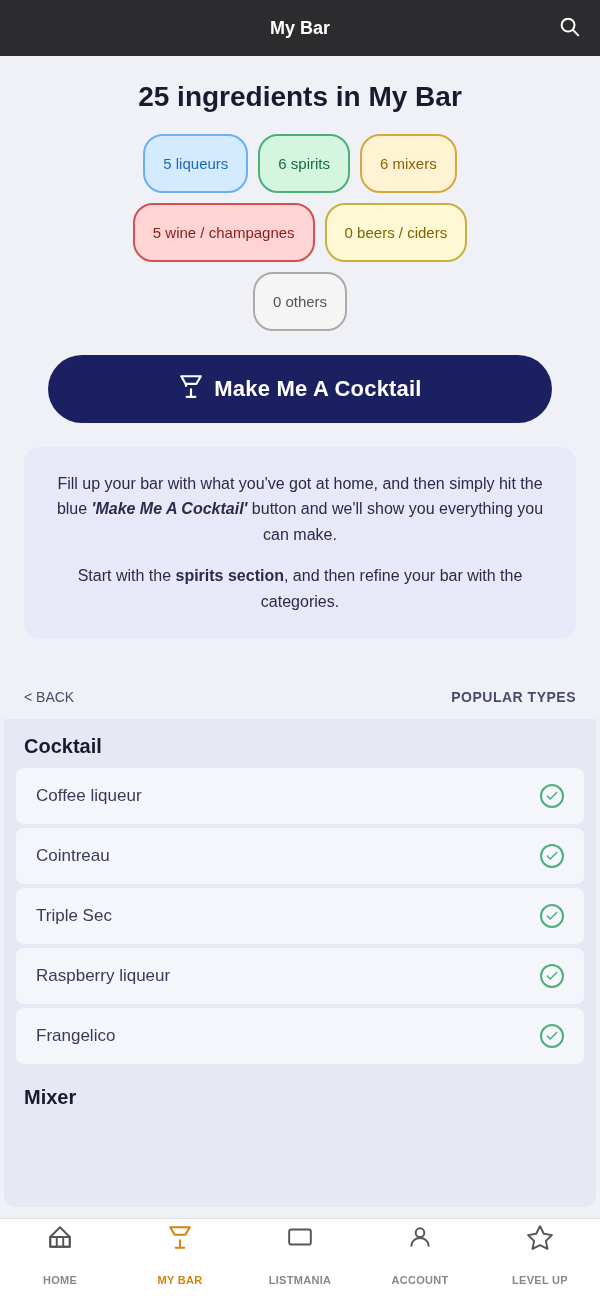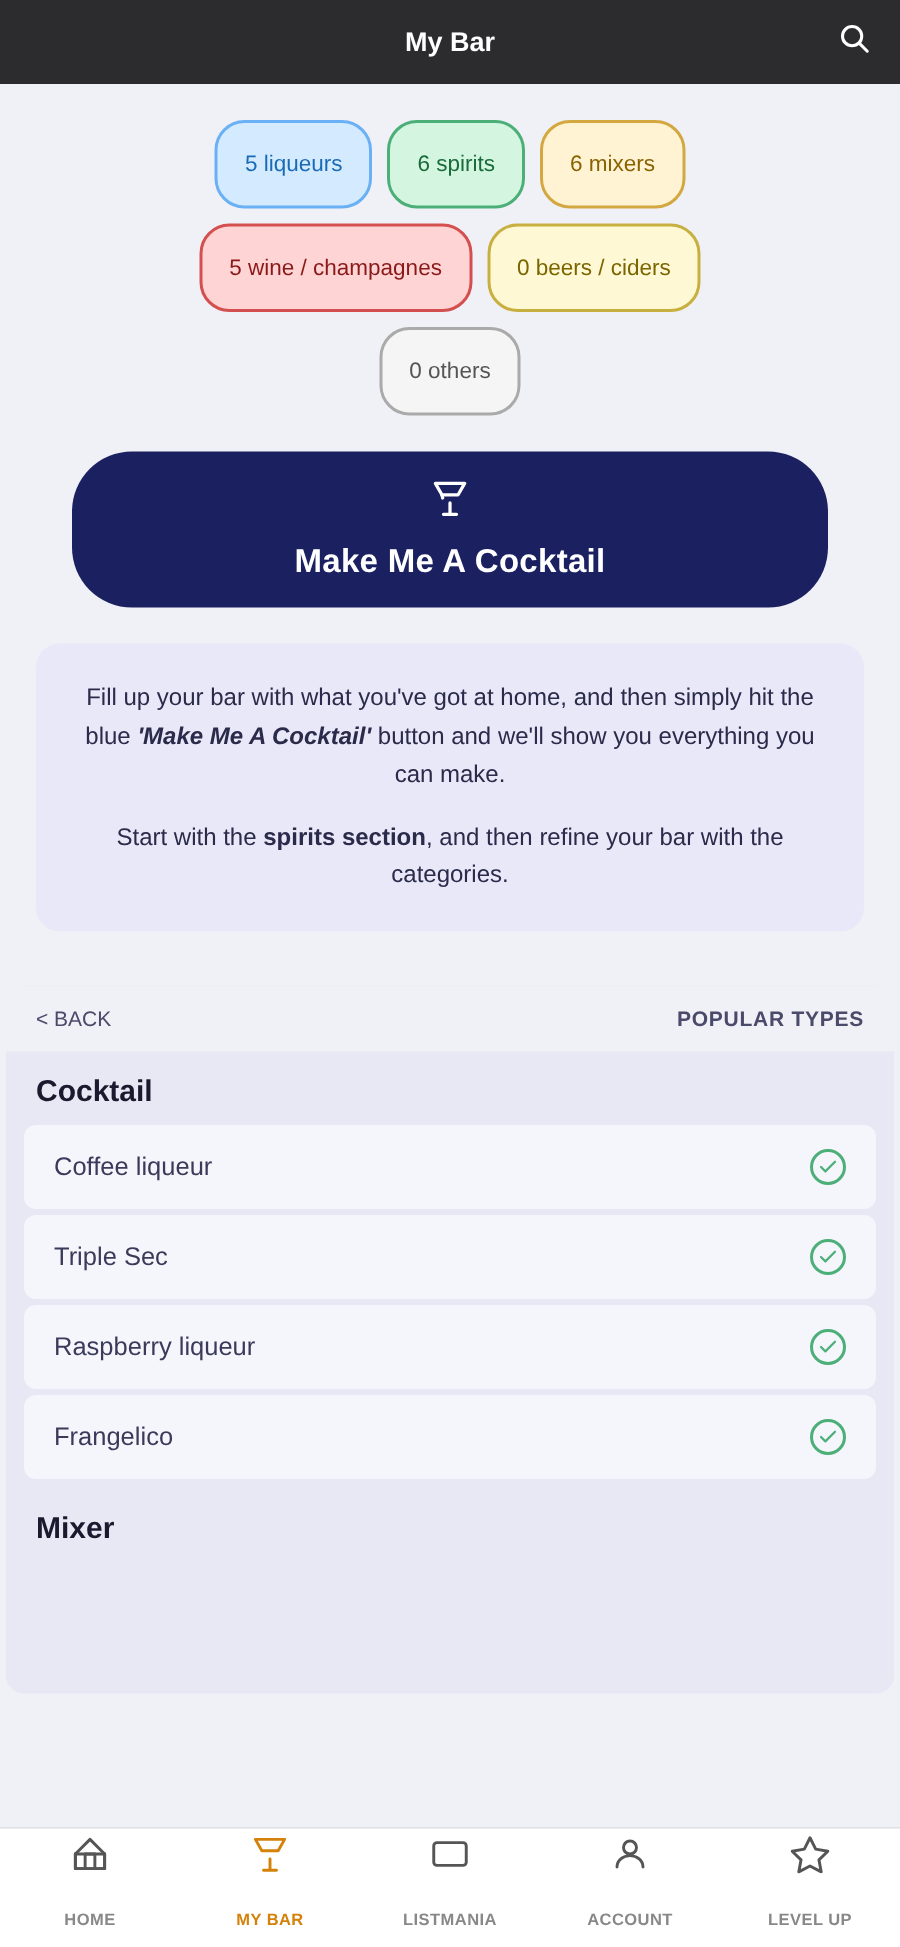--- a/index.html
+++ b/index.html
@@ -113,21 +113,20 @@
       color: white;
       border: none;
       border-radius: 40px;
       padding: 18px 40px;
       font-size: 22px;
       font-weight: 700;
       width: 90%;
       margin: 0 auto 24px;
       cursor: pointer;
       letter-spacing: 0.2px;
-      flex-direction: column;
     }
     .cocktail-icon {
       font-size: 22px;
     }
 
     
     .info-box {
       background: #e8e8f8;
       border-radius: 16px;
       padding: 24px 20px;
@@ -278,20 +277,21 @@
   <span class="header-search">
     <svg width="22" height="22" viewBox="0 0 24 24" fill="none" stroke="white" stroke-width="2.2" stroke-linecap="round" stroke-linejoin="round">
       <circle cx="11" cy="11" r="7"></circle>
       <line x1="16.5" y1="16.5" x2="22" y2="22"></line>
     </svg>
   </span>
 </header>
 
 <div class="main-content">
 
+  <h1 class="ingredients-title">25 ingredients in My Bar</h1>
 
   <div class="tags-container">
     <div class="tags-row">
       <span class="tag-pill tag-liqueurs">5 liqueurs</span>
       <span class="tag-pill tag-spirits">6 spirits</span>
       <span class="tag-pill tag-mixers">6 mixers</span>
     </div>
     <div class="tags-row">
       <span class="tag-pill tag-wine">5 wine / champagnes</span>
       <span class="tag-pill tag-beers">0 beers / ciders</span>
@@ -333,20 +333,28 @@
 
   <div class="list-item">
     <span class="list-item-name">Coffee liqueur</span>
     <span class="check-icon">
       <svg width="14" height="14" viewBox="0 0 24 24" fill="none" stroke="#4caf78" stroke-width="2.5" stroke-linecap="round" stroke-linejoin="round">
           <polyline points="20 6 9 17 4 12"></polyline>
         </svg>
     </span>
   </div>
 
+  <div class="list-item">
+    <span class="list-item-name">Cointreau</span>
+    <span class="check-icon">
+      <svg width="14" height="14" viewBox="0 0 24 24" fill="none" stroke="#4caf78" stroke-width="2.5" stroke-linecap="round" stroke-linejoin="round">
+          <polyline points="20 6 9 17 4 12"></polyline>
+        </svg>
+    </span>
+  </div>
 
   <div class="list-item">
     <span class="list-item-name">Triple Sec</span>
     <span class="check-icon">
       <svg width="14" height="14" viewBox="0 0 24 24" fill="none" stroke="#4caf78" stroke-width="2.5" stroke-linecap="round" stroke-linejoin="round">
           <polyline points="20 6 9 17 4 12"></polyline>
         </svg>
     </span>
   </div>
 

